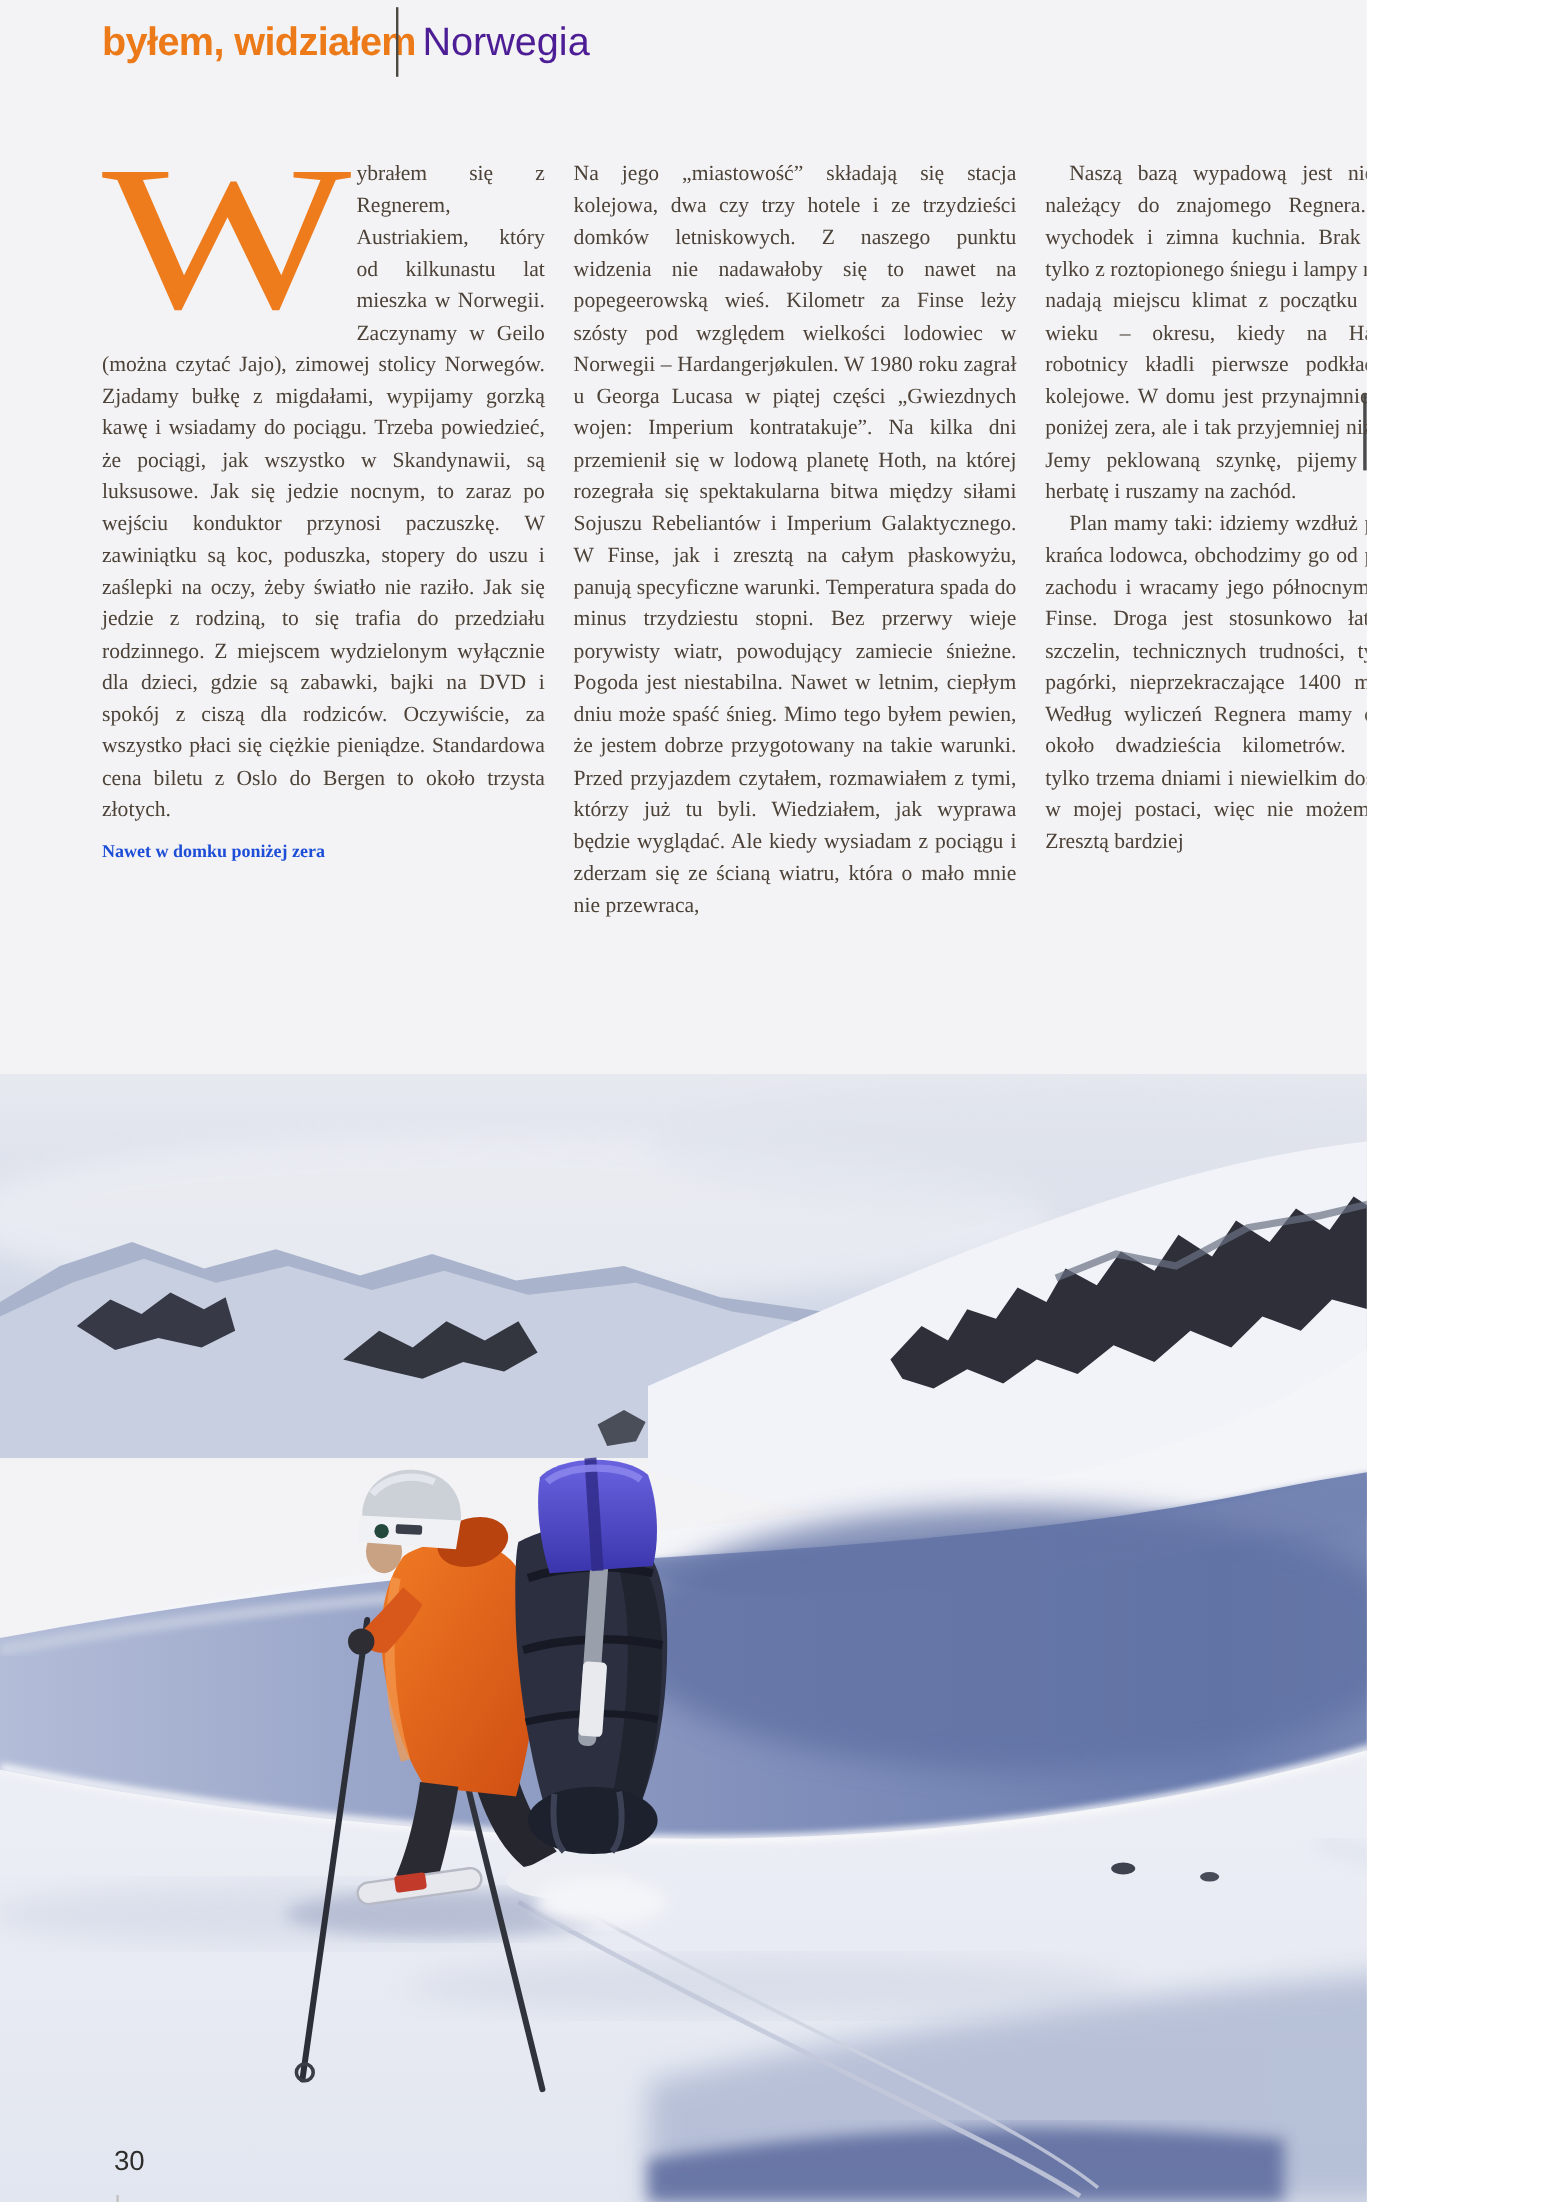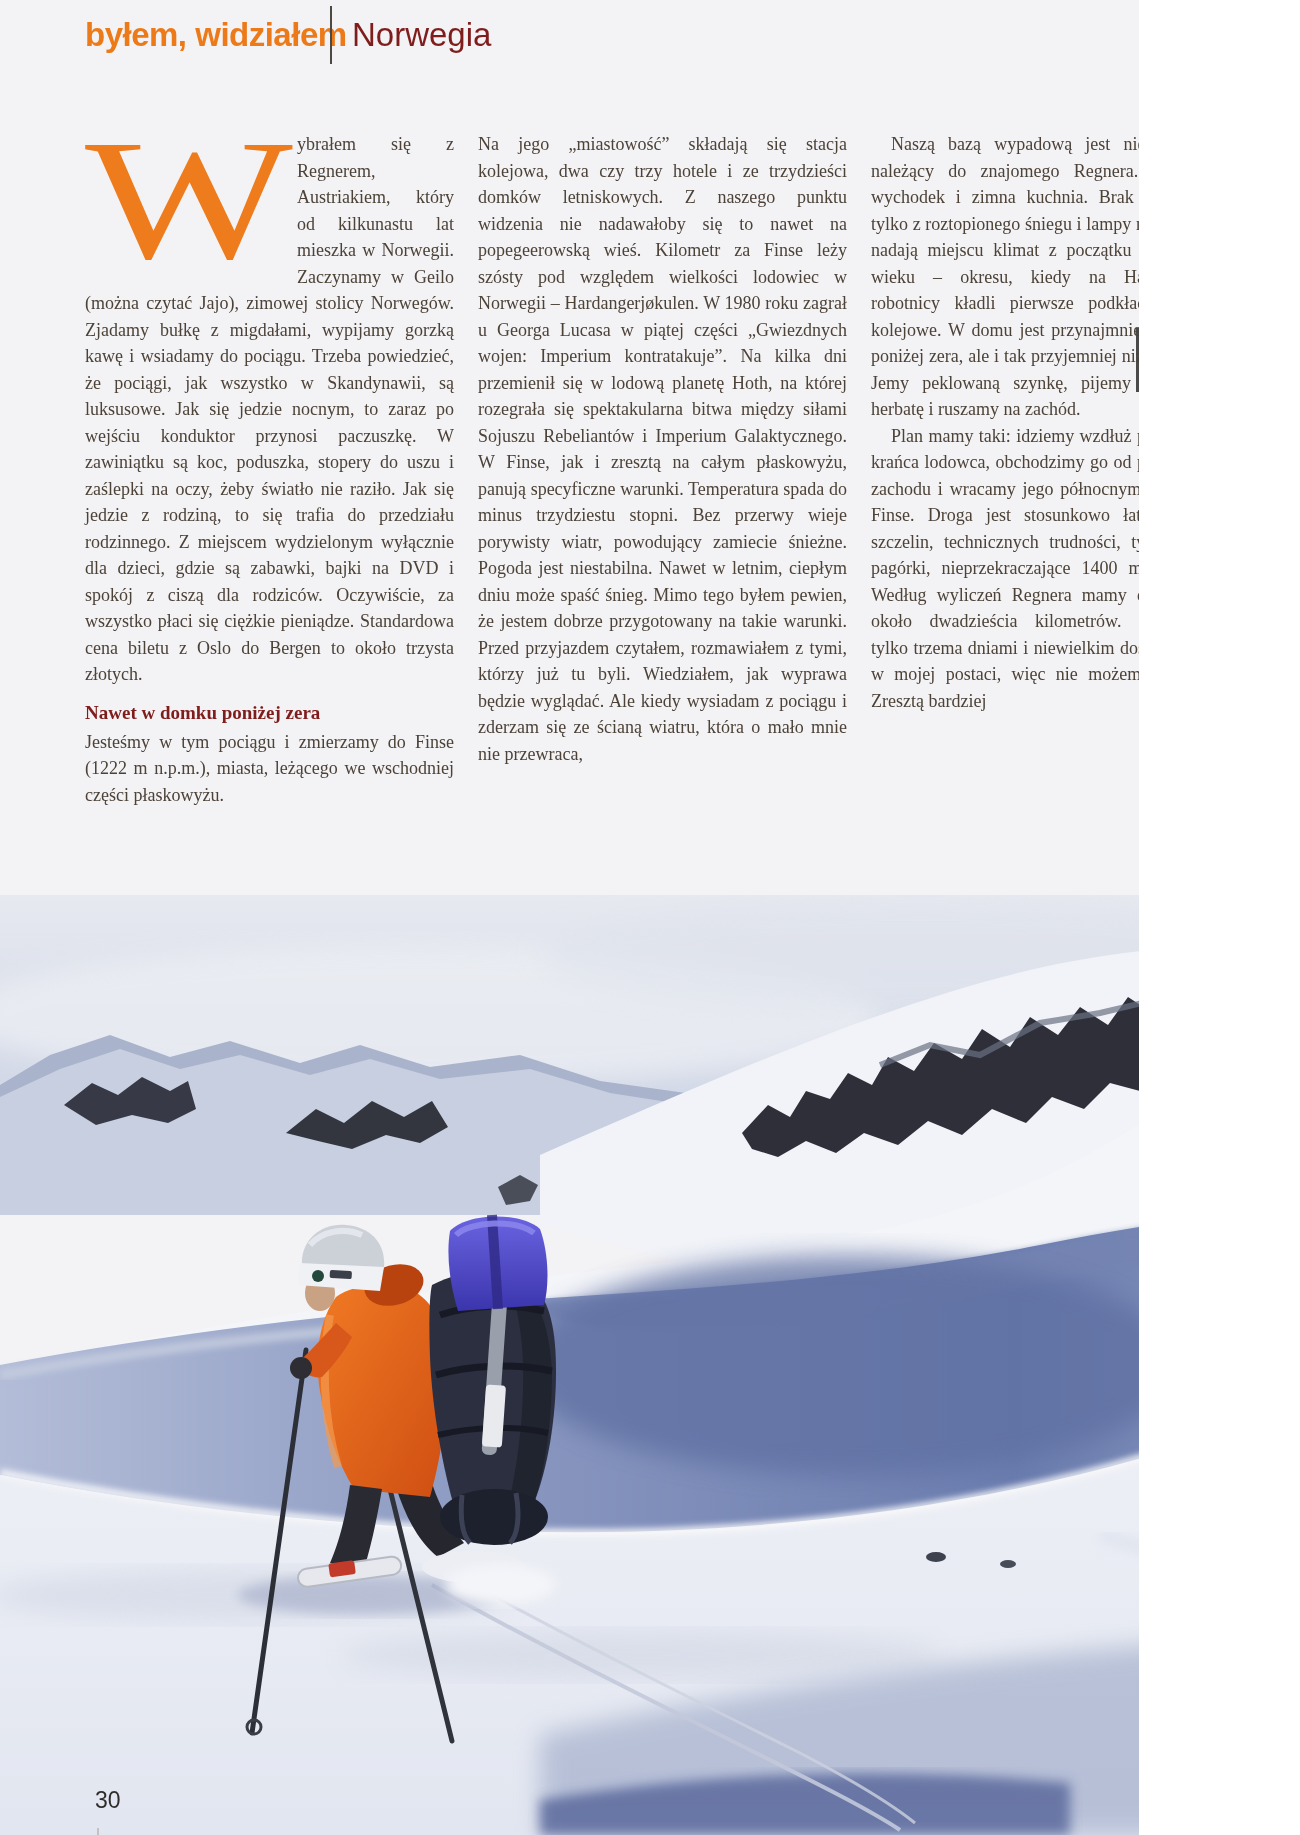--- a/index.html
+++ b/index.html
@@ -1,33 +1,33 @@
 <!DOCTYPE html>
 <html lang="pl"><head>
 <meta charset="utf-8">
 <style>
   html,body{margin:0;padding:0;}
   .page{position:relative;width:1139px;height:1835px;background:#f3f2f4;overflow:hidden;
         font-family:"Liberation Sans",sans-serif;}
   
   .kicker{position:absolute;left:85px;top:16px;font-size:33px;font-weight:700;color:#ec7a18;letter-spacing:-0.5px;}
   .hdr-rule{position:absolute;left:330px;top:6px;width:2px;height:58px;background:#4c4842;}
-  .topic{position:absolute;left:352px;top:16px;font-size:33px;font-weight:400;color:#7f1d1d;}
+  .topic{position:absolute;left:352px;top:16px;font-size:33px;font-weight:400;color:#4c1d95;}
   .edge-mark{position:absolute;right:0;top:328px;width:3px;height:64px;background:#4a4a4a;}
   
   .cols{position:absolute;left:85px;top:131px;width:1156px;display:flex;gap:24px;}
   .col{width:369px;flex:0 0 369px;}
   .para{margin:0;font-family:"Liberation Serif",serif;font-size:18px;line-height:26.5px;
         color:#4c4238;text-align:justify;hyphens:auto;-webkit-hyphens:auto;}
   .para.indent{text-indent:20px;}
   .dropcap{float:left;width:212px;height:133px;font-family:"Liberation Serif",serif;
            font-size:172px;line-height:120px;color:#ee7b1c;transform:scaleX(1.28);
            transform-origin:left top;padding-top:8px;}
-  .subhead{margin:14px 0 5px 0;font-family:"Liberation Serif",serif;font-size:19px;
-           font-weight:700;color:#7f1d1d;}
+  .subhead{margin:14px 0 5px 0;font-family:"Liberation Serif",serif;font-size:15px;
+           font-weight:700;color:#1d4ed8;}
   
   .photo{position:absolute;left:0;top:895px;width:1272px;height:940px;margin:0;}
   .photo svg{display:block;}
   .caption{position:absolute;left:1062px;top:648px;width:200px;
            font-size:20px;font-weight:700;line-height:26px;color:#16130f;}
   .credit{margin-top:7px;font-size:10.5px;font-weight:400;letter-spacing:0.4px;color:#7d766e;}
   
   .footer{position:absolute;left:95px;top:892px;display:flex;align-items:baseline;gap:11px;
           font-size:23px;color:#2f2d2b;flex-direction:column;}
   .footer .pipe{color:#c2c0be;font-weight:400;}
@@ -42,21 +42,20 @@
   <div class="hdr-rule"></div>
   <div class="topic">Norwegia</div>
   <div class="edge-mark"></div>
 
   <div class="cols">
     <div class="col">
       <p class="para">
         <span class="dropcap">W</span><span>ybrałem się z Regnerem, Austriakiem, który od kilkunastu lat mieszka w Norwegii. Zaczynamy w Geilo (można czytać Jajo), zimowej stolicy Norwegów. Zjadamy bułkę z migdałami, wypijamy gorzką kawę i wsiadamy do pociągu. Trzeba powiedzieć, że pociągi, jak wszystko w Skandynawii, są luksusowe. Jak się jedzie nocnym, to zaraz po wejściu konduktor przynosi paczuszkę. W zawiniątku są koc, poduszka, stopery do uszu i zaślepki na oczy, żeby światło nie raziło. Jak się jedzie z rodziną, to się trafia do przedziału rodzinnego. Z miejscem wydzielonym wyłącznie dla dzieci, gdzie są zabawki, bajki na DVD i spokój z ciszą dla rodziców. Oczywiście, za wszystko płaci się ciężkie pieniądze. Standardowa cena biletu z Oslo do Bergen to około trzysta złotych.</span>
       </p>
       <h2 class="subhead">Nawet w domku poniżej zera</h2>
-      <p class="para">Jesteśmy w tym pociągu i zmierzamy do Finse (1222 m n.p.m.), miasta, leżącego we wschodniej części płaskowyżu.</p>
     </div>
     <div class="col">
       <p class="para">Na jego „miastowość” składają się stacja kolejowa, dwa czy trzy hotele i ze trzydzieści domków letniskowych. Z naszego punktu widzenia nie nadawałoby się to nawet na popegeerowską wieś. Kilometr za Finse leży szósty pod względem wielkości lodowiec w Norwegii – Hardangerjøkulen. W 1980 roku zagrał u Georga Lucasa w piątej części „Gwiezdnych wojen: Imperium kontratakuje”. Na kilka dni przemienił się w lodową planetę Hoth, na której rozegrała się spektakularna bitwa między siłami Sojuszu Rebeliantów i Imperium Galaktycznego. W Finse, jak i zresztą na całym płaskowyżu, panują specyficzne warunki. Temperatura spada do minus trzydziestu stopni. Bez przerwy wieje porywisty wiatr, powodujący zamiecie śnieżne. Pogoda jest niestabilna. Nawet w letnim, ciepłym dniu może spaść śnieg. Mimo tego byłem pewien, że jestem dobrze przygotowany na takie warunki. Przed przyjazdem czytałem, rozmawiałem z tymi, którzy już tu byli. Wiedziałem, jak wyprawa będzie wyglądać. Ale kiedy wysiadam z pociągu i zderzam się ze ścianą wiatru, która o mało mnie nie przewraca,</p>
     </div>
     <div class="col">
       <p class="para indent">Naszą bazą wypadową jest niewielki dom, należący do znajomego Regnera. Dwie izby, wychodek i zimna kuchnia. Brak prądu, woda tylko z roztopionego śniegu i lampy naftowe, które nadają miejscu klimat z początku dwudziestego wieku – okresu, kiedy na Hardangervidda robotnicy kładli pierwsze podkłady pod tory kolejowe. W domu jest przynajmniej kilka stopni poniżej zera, ale i tak przyjemniej niż na zewnątrz. Jemy peklowaną szynkę, pijemy cynamonową herbatę i ruszamy na zachód.</p>
       <p class="para indent">Plan mamy taki: idziemy wzdłuż południowego krańca lodowca, obchodzimy go od południowego zachodu i wracamy jego północnym brzegiem do Finse. Droga jest stosunkowo łatwa, żadnych szczelin, technicznych trudności, tylko doliny i pagórki, nieprzekraczające 1400 metrów n.p.m. Według wyliczeń Regnera mamy do pokonania około dwadzieścia kilometrów. Dysponujemy tylko trzema dniami i niewielkim doświadczeniem w mojej postaci, więc nie możemy szarżować. Zresztą bardziej</p>
     </div>
   </div>
 

